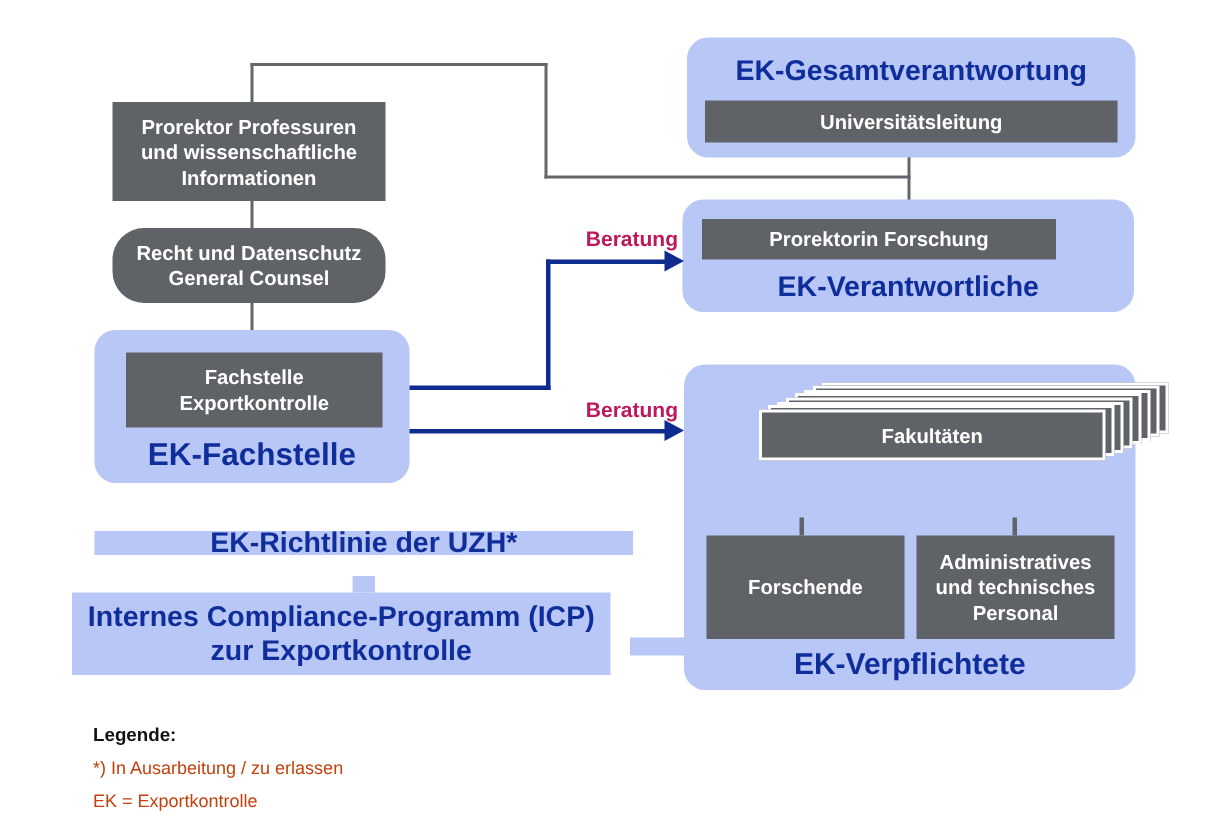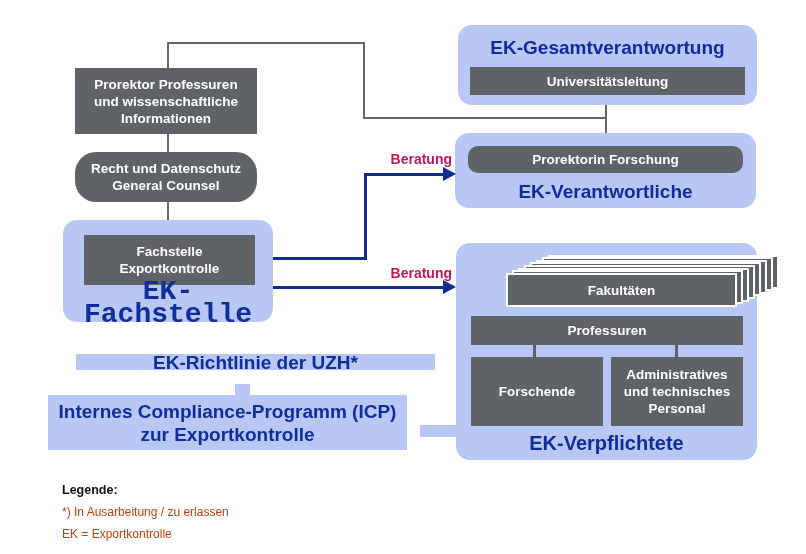--- a/index.html
+++ b/index.html
@@ -44,42 +44,41 @@
 
   <div class="abs darkbox" style="left:75px;top:68px;width:182px;height:66px;">Prorektor Professuren
 und wissenschaftliche
 Informationen</div>
   <div class="abs darkbox" style="left:75px;top:152px;width:182px;height:50px;border-radius:21px;">Recht und Datenschutz
 General Counsel</div>
 
   <div class="abs bluebox rounded" style="left:63px;top:220px;width:210px;height:102px;"></div>
   <div class="abs darkbox" style="left:84px;top:235px;width:171px;height:50px;">Fachstelle
 Exportkontrolle</div>
-  <div class="abs gtitle" style="left:63px;top:289px;width:210px;height:28px;font-size:28px;font-family:Liberation Mono, monospace;">EK-Fachstelle</div>
+  <div class="abs gtitle" style="left:63px;top:289px;width:210px;height:28px;font-size:21px;">EK-Fachstelle</div>
 
   <div class="abs bluebox rounded" style="left:458px;top:25px;width:299px;height:80px;"></div>
   <div class="abs gtitle" style="left:458px;top:31px;width:299px;height:32px;">EK-Gesamtverantwortung</div>
   <div class="abs darkbox" style="left:470px;top:67px;width:275px;height:28px;">Universitätsleitung</div>
 
   <div class="abs bluebox rounded" style="left:455px;top:133px;width:301px;height:75px;"></div>
-  <div class="abs darkbox" style="left:468px;top:146px;width:275px;height:27px;border-radius:10px;">Prorektorin Forschung</div>
+  <div class="abs darkbox" style="left:468px;top:146px;width:236px;height:27px;">Prorektorin Forschung</div>
   <div class="abs gtitle" style="left:455px;top:177px;width:301px;height:28px;">EK-Verantwortliche</div>
 
   <div class="abs bluebox rounded" style="left:456px;top:243px;width:301px;height:217px;"></div>
 
   <div class="abs stacklayer" style="left:513px;top:255px;"></div>
   <div class="abs stacklayer" style="left:507px;top:257px;"></div>
   <div class="abs stacklayer" style="left:501px;top:260px;"></div>
   <div class="abs stacklayer" style="left:495px;top:262px;"></div>
   <div class="abs stacklayer" style="left:489px;top:265px;"></div>
   <div class="abs stacklayer" style="left:483px;top:268px;"></div>
   <div class="abs stacklayer" style="left:477px;top:270px;"></div>
   <div class="abs darkbox stacklayer" style="left:471px;top:273px;">Fakultäten</div>
 
-  <div class="abs darkbox" style="left:471px;top:316px;width:272px;height:29px;">Professuren</div>
 
   <div class="abs gline" style="left:533px;top:345px;width:3px;height:12px;background:#5f6266;"></div>
   <div class="abs gline" style="left:675px;top:345px;width:3px;height:12px;background:#5f6266;"></div>
 
   <div class="abs darkbox" style="left:471px;top:357px;width:132px;height:69px;">Forschende</div>
   <div class="abs darkbox" style="left:611px;top:357px;width:132px;height:69px;">Administratives
 und technisches
 Personal</div>
 
   <div class="abs gtitle" style="left:456px;top:430px;width:301px;height:26px;font-size:20px;">EK-Verpflichtete</div>
@@ -87,21 +86,21 @@
   <div class="abs bline" style="left:273px;top:257px;width:94px;height:3px;"></div>
   <div class="abs bline" style="left:364px;top:173px;width:3px;height:87px;"></div>
   <div class="abs bline" style="left:364px;top:173px;width:80px;height:3px;"></div>
   <div class="abs ahead" style="left:443px;top:167px;"></div>
   <div class="abs blabel" style="left:332px;top:151px;width:120px;">Beratung</div>
 
   <div class="abs bline" style="left:273px;top:286px;width:171px;height:3px;"></div>
   <div class="abs ahead" style="left:443px;top:280px;"></div>
   <div class="abs blabel" style="left:332px;top:265px;width:120px;">Beratung</div>
 
-  <div class="abs bluebox gtitle" style="left:76px;top:354px;width:359px;height:16px;">EK-Richtlinie der UZH*</div>
+  <div class="abs bluebox gtitle" style="left:63px;top:354px;width:359px;height:16px;">EK-Richtlinie der UZH*</div>
   <div class="abs bluebox" style="left:235px;top:384px;width:15px;height:11px;"></div>
   <div class="abs bluebox gtitle" style="left:48px;top:395px;width:359px;height:55px;">Internes Compliance-Programm (ICP)
 zur Exportkontrolle</div>
   <div class="abs bluebox" style="left:420px;top:425px;width:38px;height:12px;"></div>
 
   <div class="abs legend-title" style="left:62px;top:483px;">Legende:</div>
   <div class="abs legend-line" style="left:62px;top:505px;">*) In Ausarbeitung / zu erlassen</div>
   <div class="abs legend-line" style="left:62px;top:527px;">EK = Exportkontrolle</div>
 
 </div>

